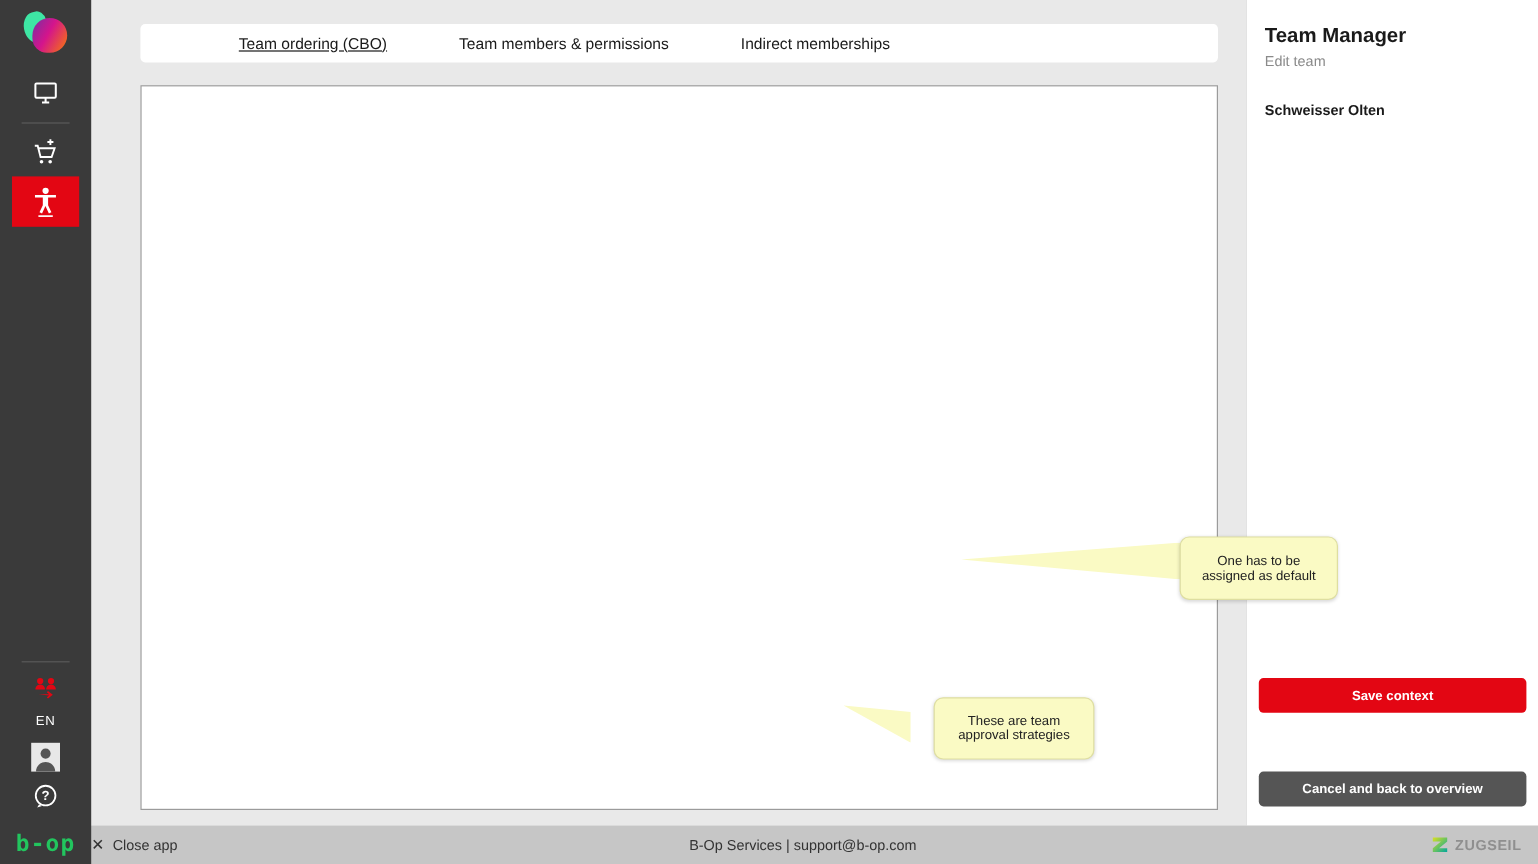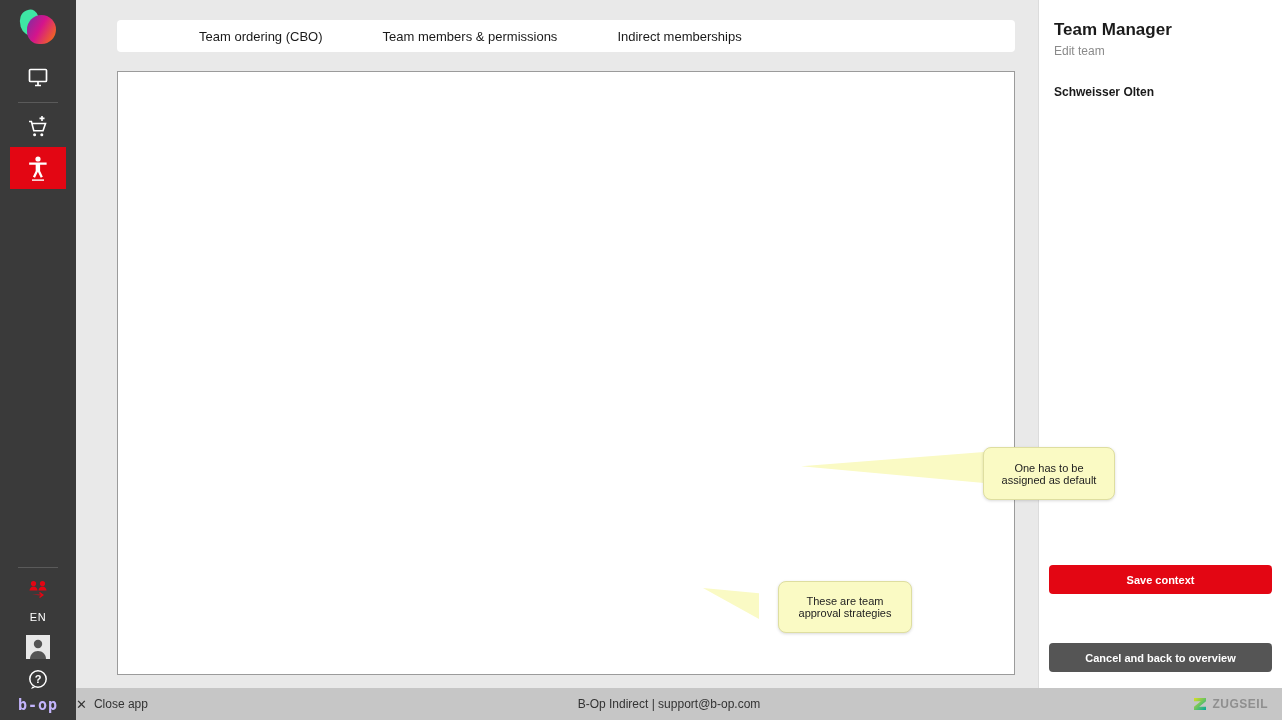--- a/index.html
+++ b/index.html
@@ -22,21 +22,21 @@
   
   .sidebar{left:0;top:0;width:76px;height:720px;background:var(--dark);z-index:30;display:flex;flex-direction:column;align-items:center;}
   .sb-logo{margin-top:6px;width:42px;height:44px;position:relative;cursor:pointer;}
   .sb-leaf{position:absolute;left:3px;top:4px;width:20px;height:26px;background:#3ee6a4;border-radius:60% 40% 45% 55%;transform:rotate(-18deg);}
   .sb-blob{position:absolute;left:10px;top:9px;width:29px;height:29px;border-radius:50% 50% 50% 42%;background:linear-gradient(120deg,#8b2a9e 10%,#d4148c 45%,#f2691e 90%);}
   .sb-icon{width:56px;height:38px;display:flex;align-items:center;justify-content:center;cursor:pointer;}
   .sb-divider{width:40px;border-top:1px solid #5a5a5a;margin:6px 0;}
   .sb-active{background:var(--red);width:56px;height:42px;display:flex;align-items:center;justify-content:center;cursor:pointer;}
   .sb-bottom{margin-top:auto;display:flex;flex-direction:column;align-items:center;padding-bottom:4px;}
   .sb-lang{color:#fff;font-size:11px;margin:7px 0;letter-spacing:.5px;}
-  .sb-bop{color:#c4b5fd;font-weight:900;font-size:15px;letter-spacing:1px;margin-top:0;margin-bottom:2px;font-family:"DejaVu Sans Mono",monospace;}
+  .sb-bop{color:#22c55e;font-weight:900;font-size:19px;letter-spacing:1px;margin-top:12px;margin-bottom:2px;font-family:"DejaVu Sans Mono",monospace;}
 
   
   .bottombar{left:56px;top:688px;width:1226px;height:32px;background:#c6c6c6;z-index:20;display:flex;align-items:center;font-size:12px;color:#333;}
   .close-app{display:flex;align-items:center;gap:7px;margin-left:20px;cursor:pointer;}
   .close-x{font-size:13px;}
   .footer-center{position:absolute;left:0;right:0;text-align:center;pointer-events:none;}
   .brand{position:absolute;right:14px;display:flex;align-items:center;gap:4px;}
   .brand-name{font-weight:800;font-size:12px;color:#8f8f8f;letter-spacing:.5px;}
 
   
@@ -152,37 +152,37 @@
     </div>
     <div class="sb-bop">b-op</div>
   </div>
 </aside>
 
 <div class="abs bottombar">
   <div class="close-app">
     <span class="close-x">✕</span>
     <span>Close app</span>
   </div>
-  <div class="footer-center">B-Op Indirect | support@b-op.com</div>
+  <div class="footer-center">B-Op Services | support@b-op.com</div>
   <div class="brand">
     <svg width="16" height="16" viewBox="0 0 16 16">
       <defs>
           <linearGradient id="zg" x1="0" y1="0" x2="1" y2="1">
         <stop offset="0" stop-color="#d9e021"></stop>
             <stop offset="1" stop-color="#00a79d"></stop>
       </linearGradient>
         </defs>
       <path d="M2 2h12v3.2L7.2 10.8H14V14H2v-3.2L8.8 5.2H2z" fill="url(#zg)"></path>
     </svg>
     <span class="brand-name">ZUGSEIL</span>
   </div>
 </div>
 
 <nav class="abs tabbar">
-  <div class="tab" style="margin-left:52px;">Team ordering (CBO)</div>
+  <div class="tab" style="margin-left:52px;text-decoration:underline;">Team ordering (CBO)</div>
   <div class="tab">Team members &amp; permissions</div>
   <div class="tab">Indirect memberships</div>
 </nav>
 
 <section class="abs panel"></section>
 
 <label class="abs flabel req" style="left:155px;top:102px;">Name</label>
 <input class="abs tinput" style="left: 155px; top: 120px; width: 530px;" value="Schweisser Olten">
 
 <label class="abs flabel req" style="left:718px;top:102px;">Alias/Code</label>

